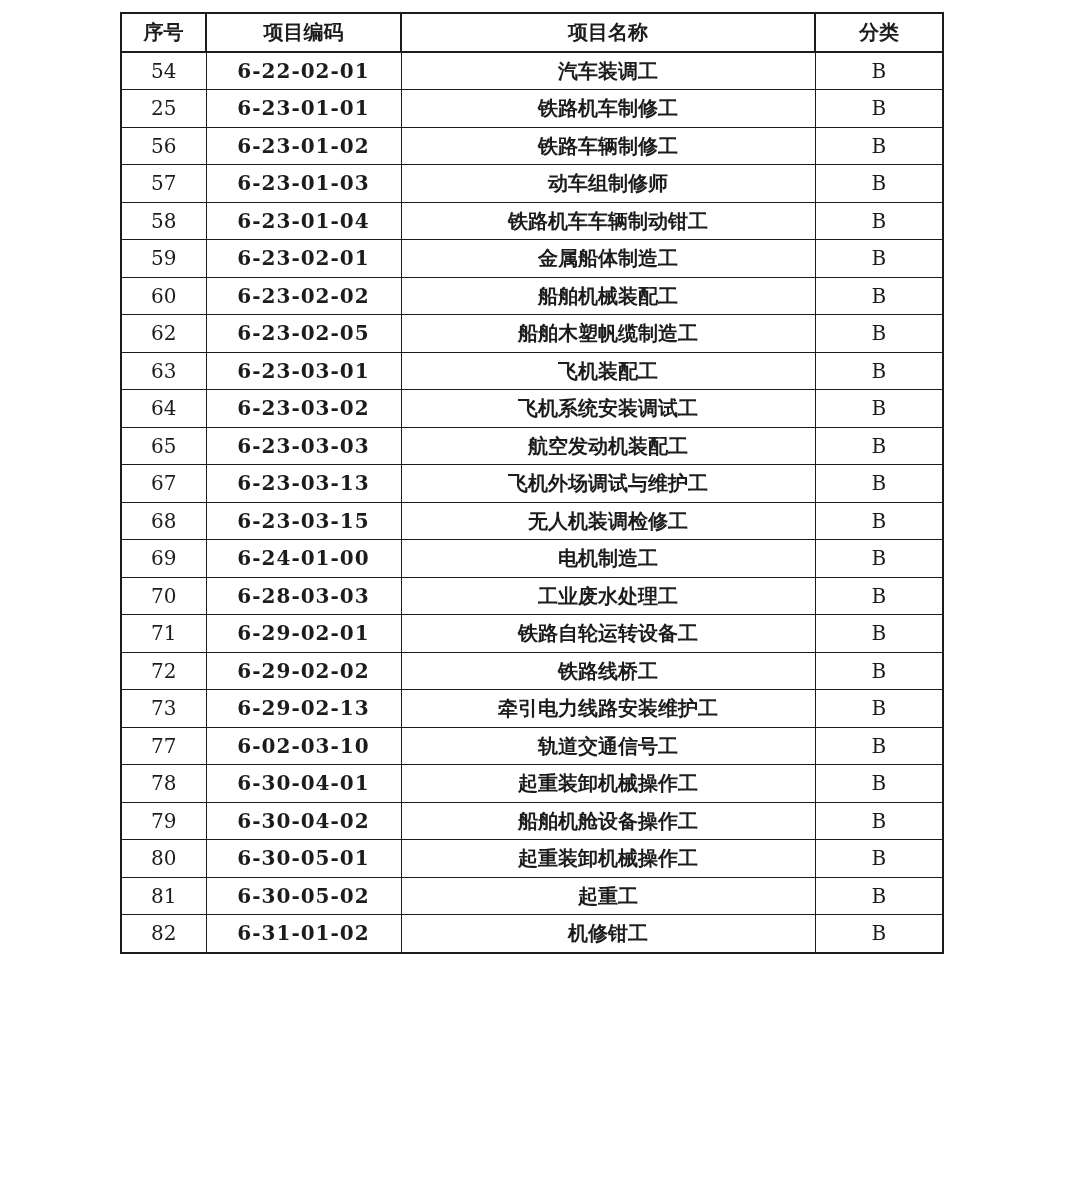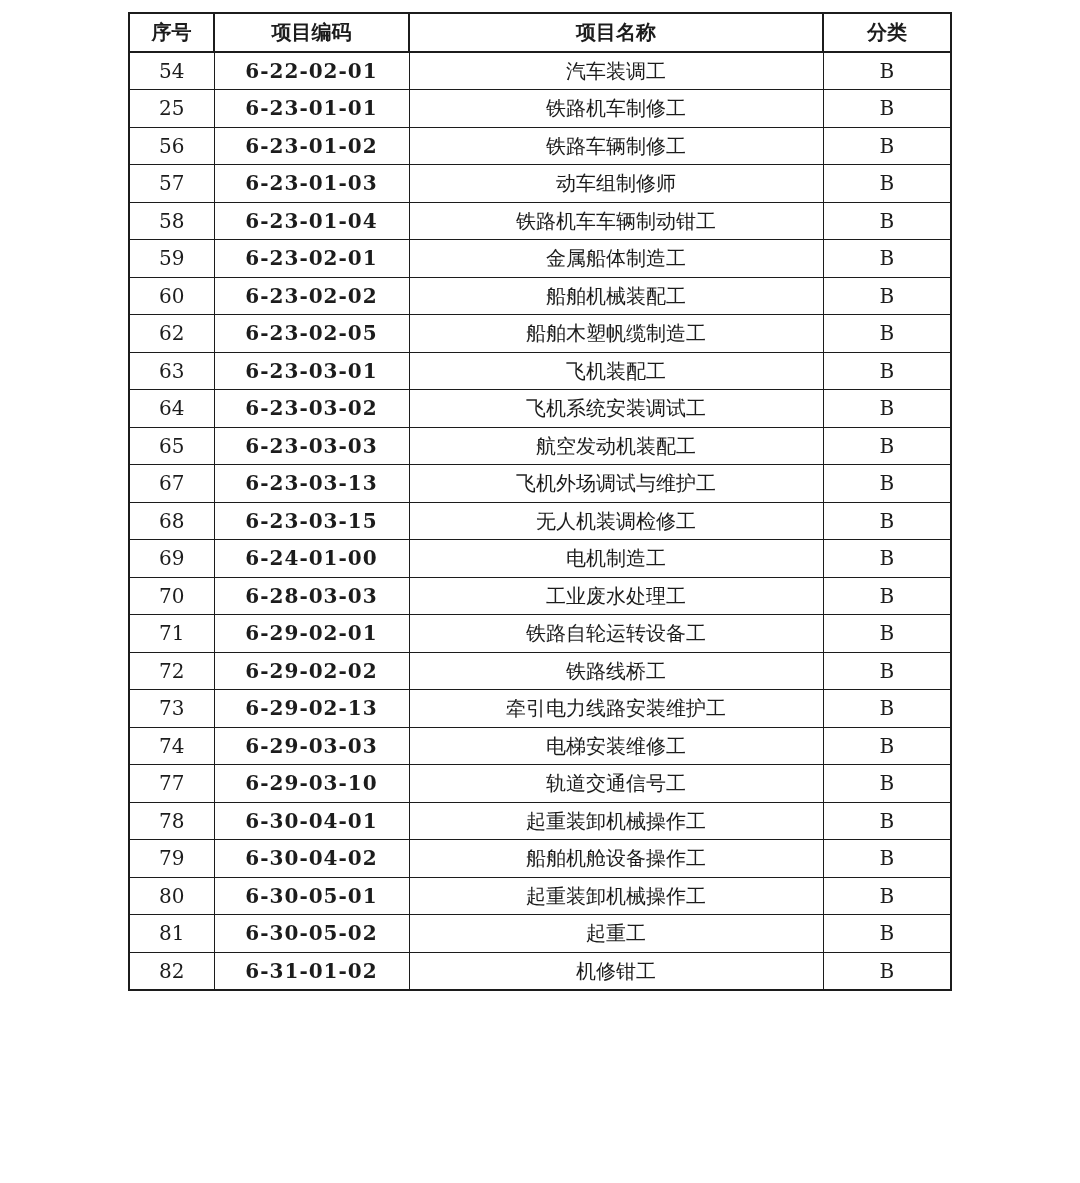--- a/index.html
+++ b/index.html
@@ -11,21 +11,21 @@
   }
   .page {
     position: relative;
     width: 1080px;
     height: 1183px;
     background: #ffffff;
     overflow: hidden;
   }
   table.doc-table {
     position: absolute;
-    left: 128px;
+    left: 120px;
     top: 12px;
     width: 822px;
     border-collapse: collapse;
     table-layout: fixed;
     background: #ffffff;
   }
   table.doc-table th,
   table.doc-table td {
     border: 1.4px solid #1c1c1c;
     height: 36.5px;
@@ -46,20 +46,21 @@
   table.doc-table {
     border: 2px solid #1c1c1c;
   }
   col.c-index    { width: 85px;  }
   col.c-code     { width: 195px; }
   col.c-name     { width: 414px; }
   col.c-category { width: 128px; }
   td.col-2 {
     text-align: left;
     padding-left: 12px;
+    font-weight: bold;
   }
   td.col-1 {
     letter-spacing: 1px;
     font-weight: bold;
   }
 </style>
 </head>
 <body>
 
 <div class="page">
@@ -181,28 +182,22 @@
           <td class="col-2">铁路线桥工</td>
           <td class="col-3">B</td>
         </tr>
         <tr>
           <td class="col-0">73</td>
           <td class="col-1">6-29-02-13</td>
           <td class="col-2">牵引电力线路安装维护工</td>
           <td class="col-3">B</td>
         </tr>
         <tr>
-          <td class="col-0">74</td>
-          <td class="col-1">6-29-03-03</td>
-          <td class="col-2">电梯安装维修工</td>
-          <td class="col-3">B</td>
-        </tr>
-        <tr>
           <td class="col-0">77</td>
-          <td class="col-1">6-29-03-10</td>
+          <td class="col-1">6-02-03-10</td>
           <td class="col-2">轨道交通信号工</td>
           <td class="col-3">B</td>
         </tr>
         <tr>
           <td class="col-0">78</td>
           <td class="col-1">6-30-04-01</td>
           <td class="col-2">起重装卸机械操作工</td>
           <td class="col-3">B</td>
         </tr>
         <tr>

